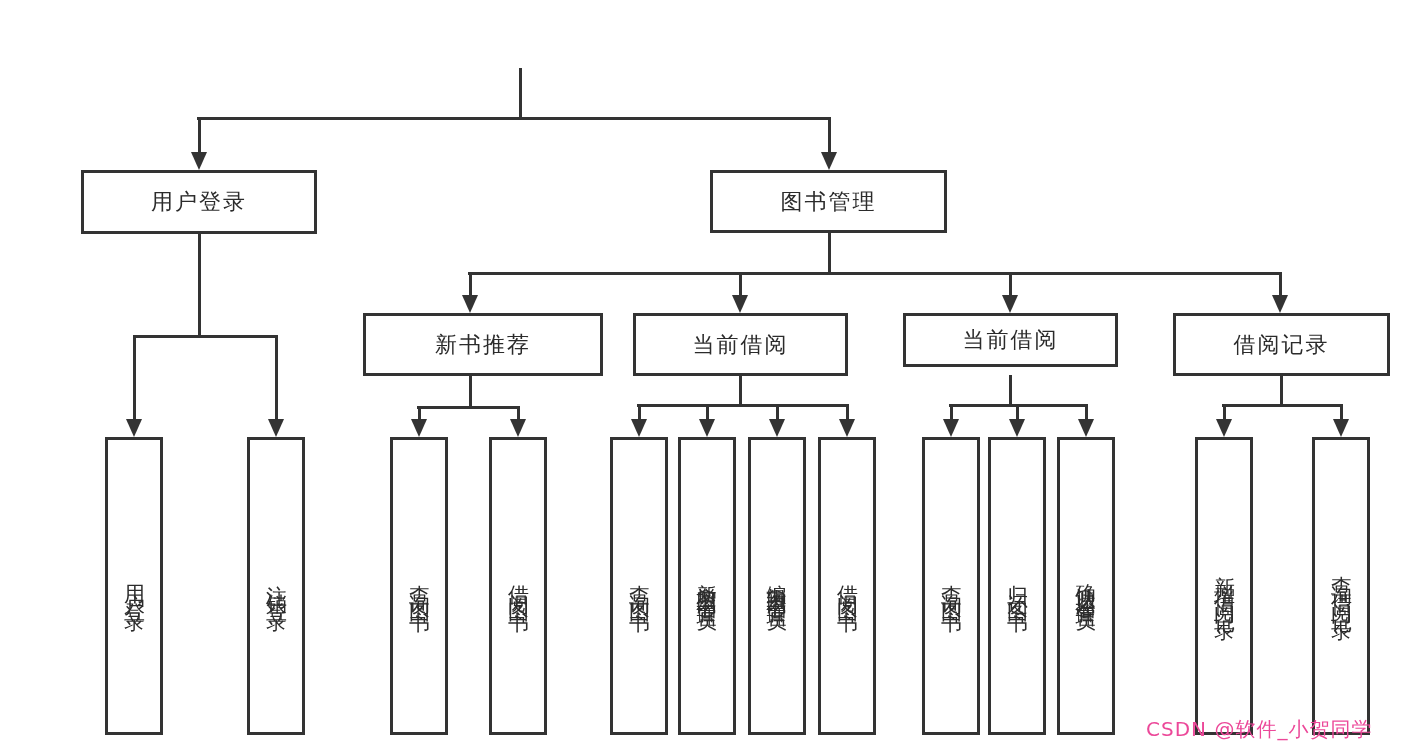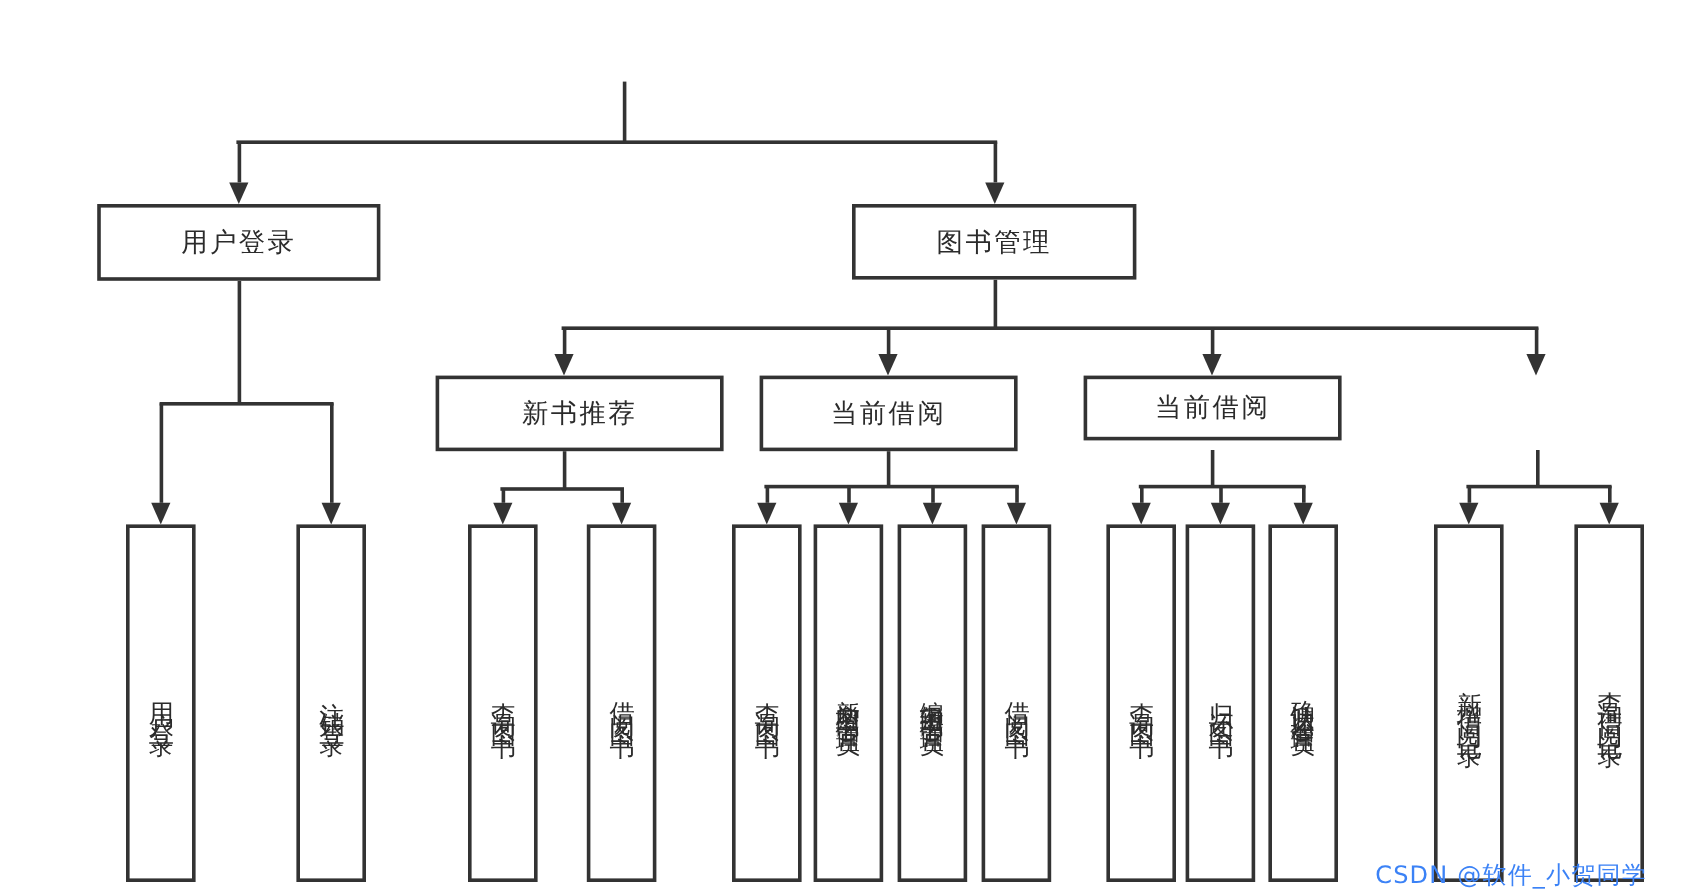--- a/index.html
+++ b/index.html
@@ -25,21 +25,21 @@
   .vbox span.tight { letter-spacing:4px; font-size:20px; }
   .vline { position:absolute; width:3px; background:#333333; z-index:1; }
   .hline { position:absolute; height:3px; background:#333333; z-index:1; }
   .arrow {
     position:absolute; width:0; height:0; z-index:1;
     border-left:8px solid transparent; border-right:8px solid transparent;
     border-top:18px solid #333333;
   }
   .watermark {
     position:absolute; left:1146px; top:716px; z-index:3;
-    font-size:20px; color:#3b82f6; letter-spacing:1px; white-space:nowrap;
+    font-size:20px; color:#ec4899; letter-spacing:1px; white-space:nowrap;
   }
 </style>
 </head>
 <body>
 
 <div class="canvas">
 
   <div class="vline" style="left:519px;top:68px;height:50px;"></div>
   <div class="hline" style="left:197px;top:117px;width:634px;"></div>
   <div class="vline" style="left:198px;top:118px;height:34px;"></div>
@@ -109,20 +109,23 @@
 
   <div class="box" style="left:363px;top:313px;width:240px;height:63px;text-align:center;">
     <span>新书推荐</span>
   </div>
   <div class="box" style="left:633px;top:313px;width:215px;height:63px;">
     <span>当前借阅</span>
   </div>
   <div class="box" style="left:903px;top:313px;width:215px;height:54px;">
     <span>当前借阅</span>
   </div>
+  <div class="box" style="left:1173px;top:313px;width:217px;height:63px;">
+    <span>借阅记录</span>
+  </div>
 
   <div class="vbox" style="left:105px;top:437px;width:58px;height:298px;">
     <span>用户登录</span>
   </div>
   <div class="vbox" style="left:247px;top:437px;width:58px;height:298px;">
     <span>注销登录</span>
   </div>
 
   <div class="vbox" style="left:390px;top:437px;width:58px;height:298px;">
     <span>查询图书</span>

